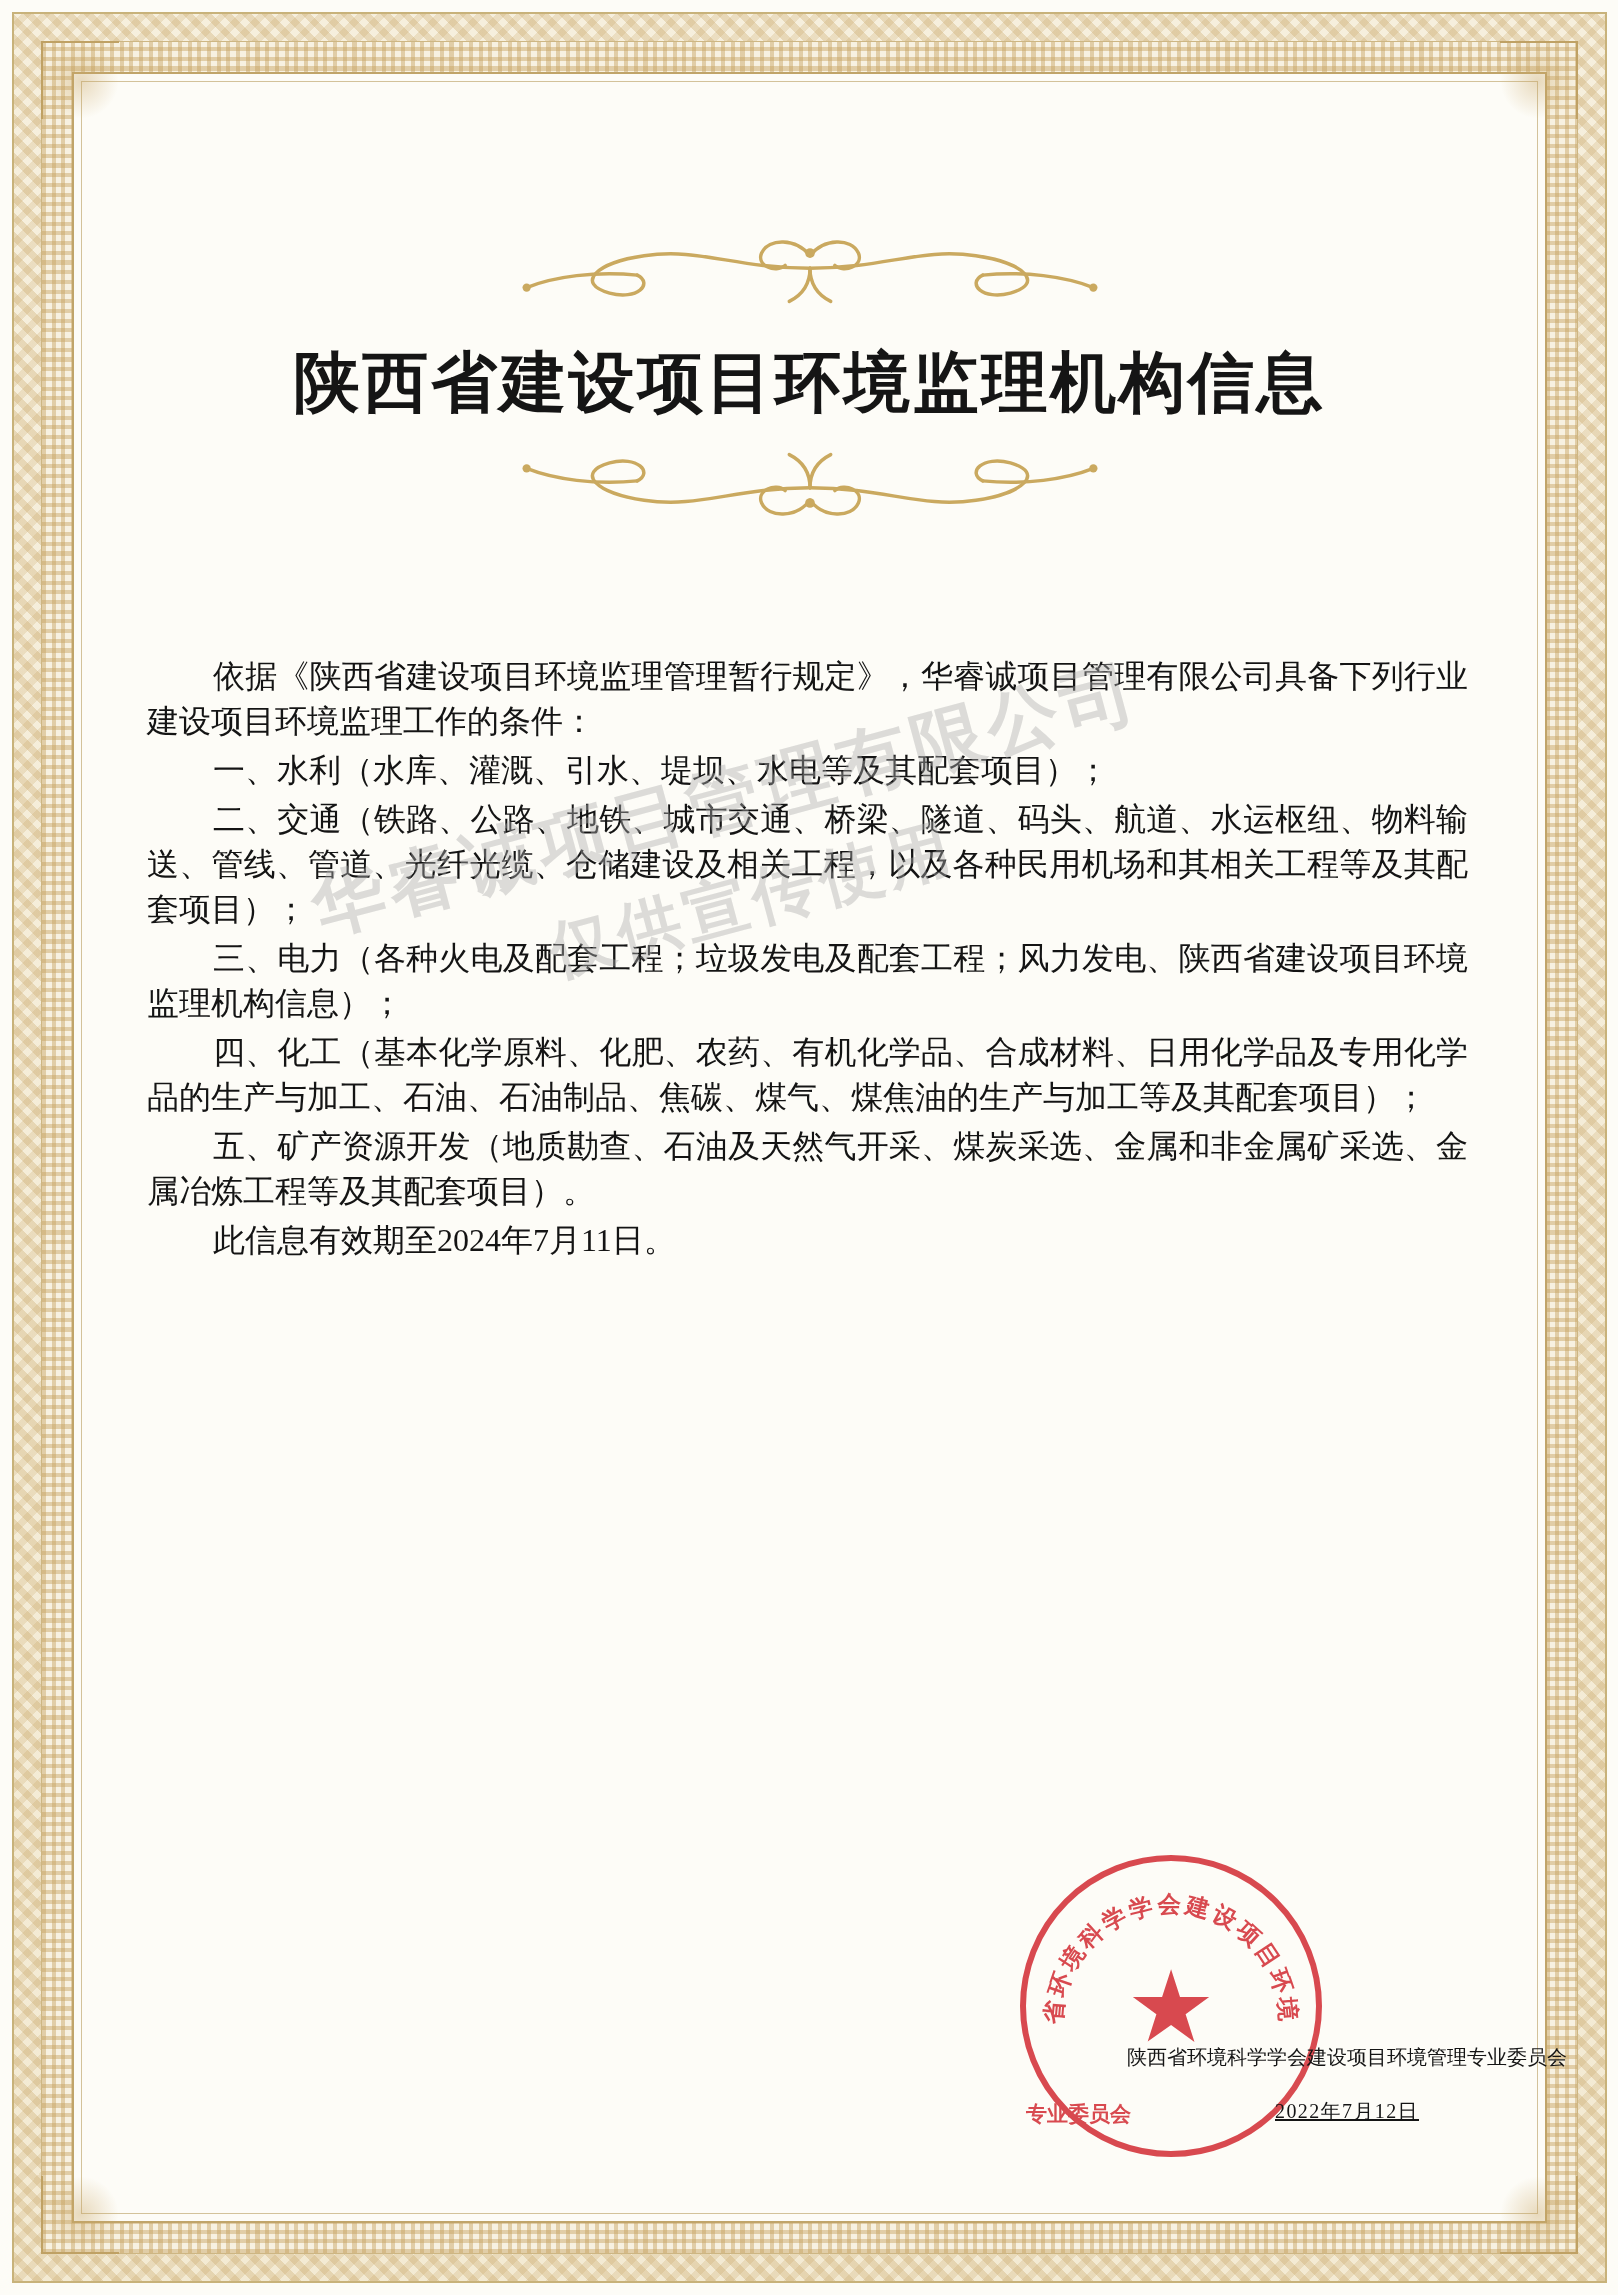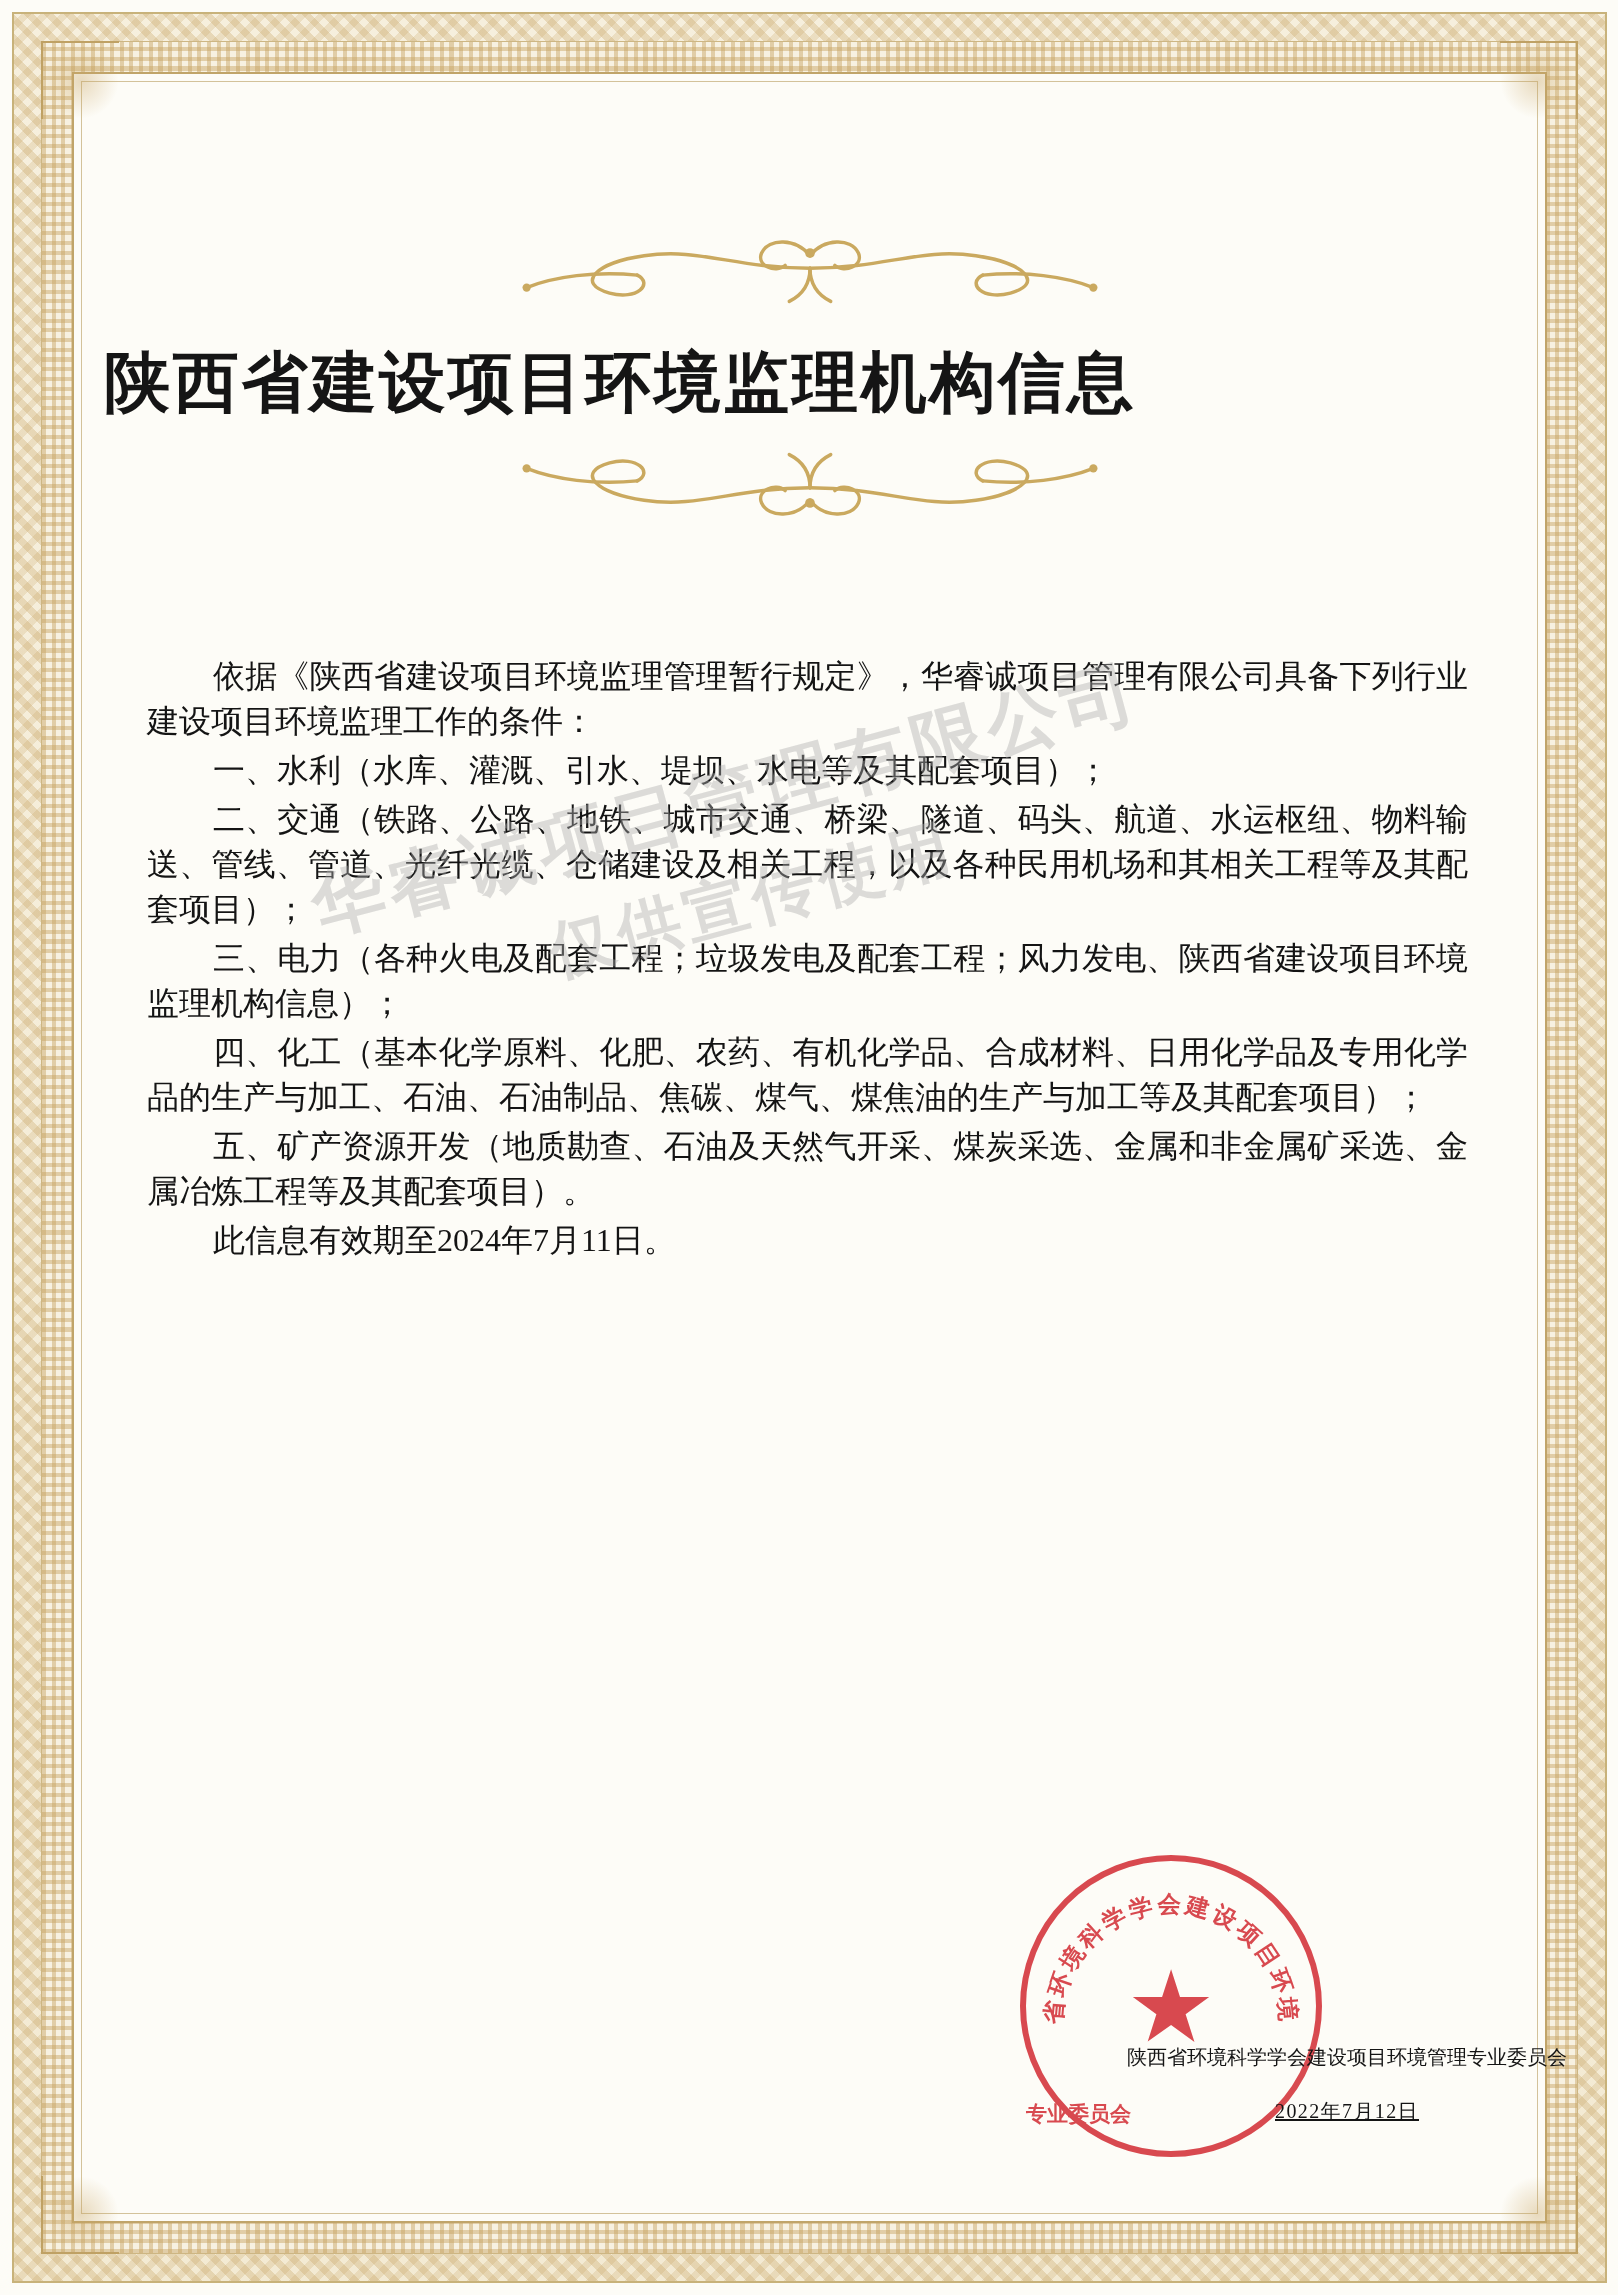--- a/index.html
+++ b/index.html
@@ -89,20 +89,21 @@
     width: 100%;
     text-align: center;
     color: #caa95f;
   }
   .flourish svg { display: inline-block; }
 
   .flourish-top { margin-top: 131px; }
   .flourish-bottom { margin-top: 7px; }
 
   .doc-title {
+    text-align: center;
     font-size: 66px;
     font-weight: bold;
     letter-spacing: 2.8px;
     color: #151515;
     margin: 18px 0 9.7px 0;
     font-family: "Liberation Serif", "DejaVu Serif", serif;
   }
 
   .body-text {
     margin-top: 131px;

